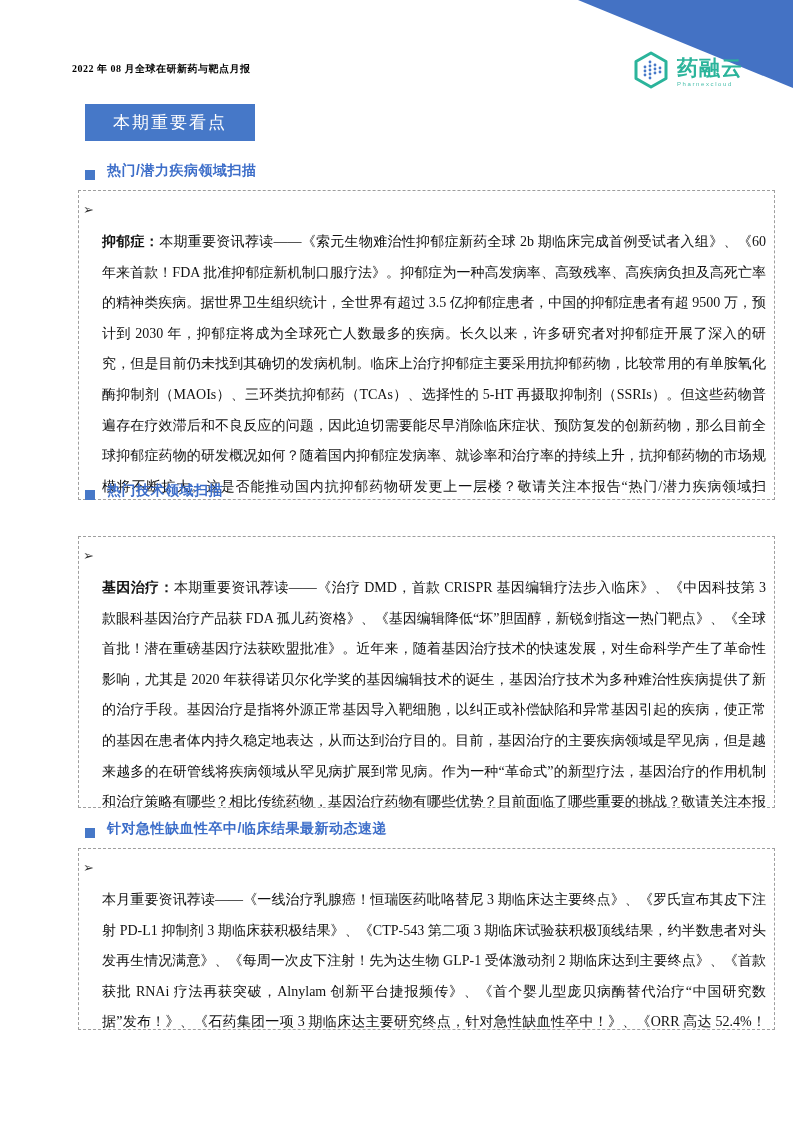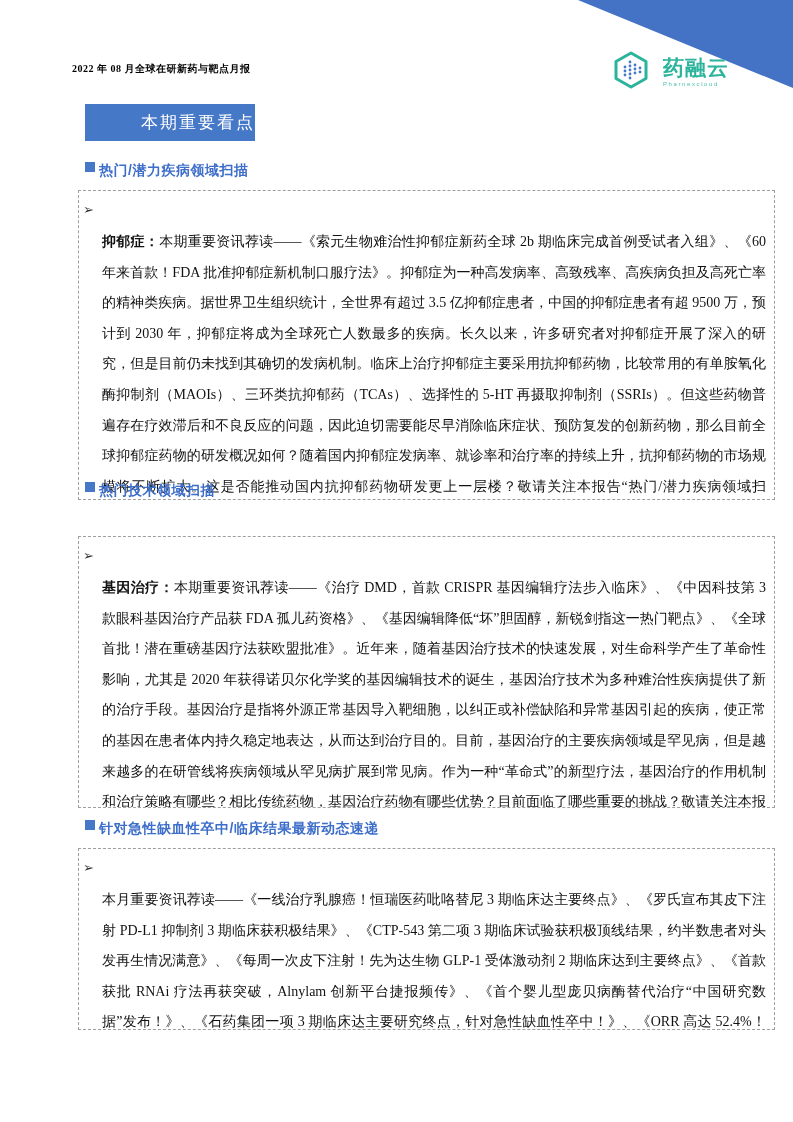--- a/index.html
+++ b/index.html
@@ -21,46 +21,46 @@
     clip-path: polygon(0 0, 100% 0, 100% 100%);
   }
 
   
   .header-title {
     position: absolute; left: 72px; top: 62px;
     font-size: 10px; font-weight: 600; color: #000;
     letter-spacing: 0.5px;
   }
   .logo {
-    position: absolute; left: 612px; top: 50px;
-    display: flex; align-items: center; gap: 13px;
+    position: absolute; left: 632px; top: 50px;
+    display: flex; align-items: center; gap: 7px;
   }
   .logo-text-col { display: flex; flex-direction: column; line-height: 1; }
   .logo-brand {
     font-family: "Liberation Sans", sans-serif;
     font-size: 21px; font-weight: bold; color: #2BB49B; letter-spacing: 1px;
   }
   .logo-sub {
     font-family: "Liberation Sans", sans-serif;
     font-size: 6px; color: #49BFAC; letter-spacing: 1.6px; margin-top: 3px;
   }
 
   
   .banner {
     position: absolute; left: 85px; top: 104px;
     width: 170px; height: 37px;
     background: #4678C8;
-    display: flex; align-items: center; justify-content: flex-end;
+    display: flex; align-items: center; justify-content: center;
   }
   .banner-text { color: #ffffff; font-size: 17px; letter-spacing: 2px; }
 
   
   .sec-heading {
     position: absolute; left: 85px;
-    display: flex; align-items: flex-start; gap: 4px;
+    display: flex; align-items: flex-end; gap: 12px;
     font-family: "Liberation Sans", sans-serif;
   }
   .sec-square { width: 10px; height: 10px; background: #4678C8; flex: 0 0 auto; }
   .sec-title { font-size: 14px; font-weight: bold; color: #3D6EC9; letter-spacing: 0.5px; }
 
   
   .dash-box {
     position: absolute; left: 78px; width: 697px;
     border: 1px dashed #9E9E9E;
     padding: 4px 8px 4px 4px;

